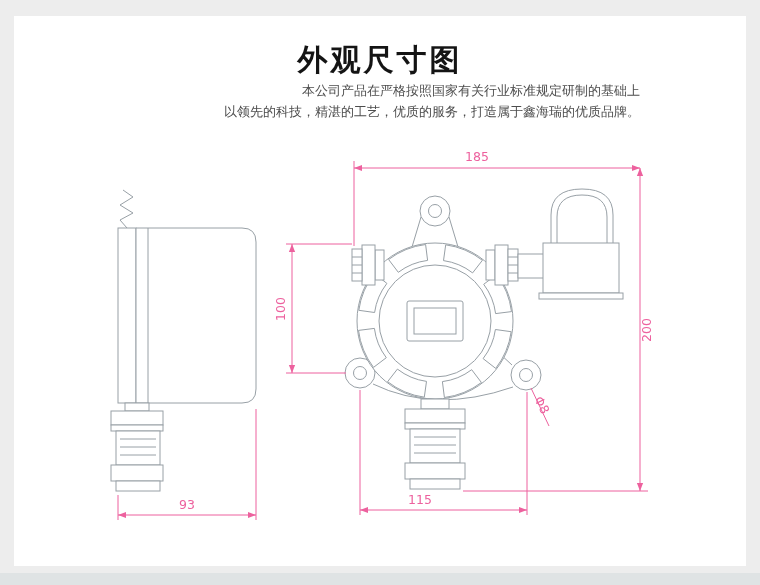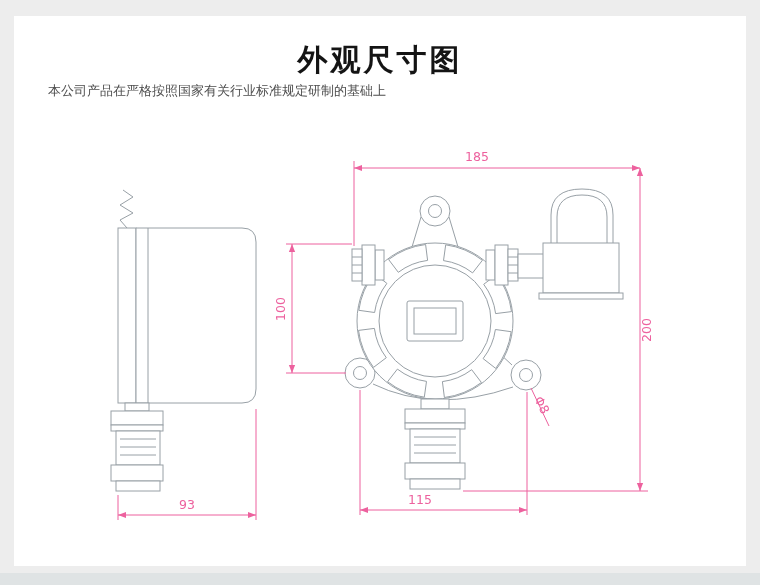--- a/index.html
+++ b/index.html
@@ -14,22 +14,22 @@
   }
   .bottom-strip{
     position:absolute;left:0;bottom:0;width:760px;height:12px;
     background:#dfe3e4;
   }
   .title{
     position:absolute;top:40px;left:0;width:760px;text-align:center;
     font-size:30px;font-weight:800;color:#141414;letter-spacing:3px;
   }
   .subtitle{
-    position:absolute;top:80px;left:0;width:640px;text-align:left;
-    font-size:13px;color:#4d4d4d;line-height:21px;padding-left:48px;
+    position:absolute;top:80px;left:0;width:640px;text-align:right;
+    font-size:13px;color:#4d4d4d;line-height:21px;
   }
   .subtitle span{display:block;}
   svg{position:absolute;top:143px;left:0;}
   .g{stroke:#98a0a6;stroke-width:1;fill:none;}
   .gw{stroke:#98a0a6;stroke-width:1;fill:#ffffff;}
   .p{stroke:#ed619e;stroke-width:1;fill:none;}
   .dim-text{
     fill:#ed619e;font-size:12.5px;text-anchor:middle;
     font-family:"DejaVu Sans","Liberation Sans",sans-serif;
   }
@@ -37,20 +37,21 @@
 </head>
 <body>
 
 <div class="card"></div>
 <div class="bottom-strip"></div>
 
 <div class="title">外观尺寸图</div>
 
 <div class="subtitle">
   <span>本公司产品在严格按照国家有关行业标准规定研制的基础上</span>
+  <span>以领先的科技，精湛的工艺，优质的服务，打造属于鑫海瑞的优质品牌。</span>
 </div>
 
 <svg width="760" height="440" viewBox="0 0 760 440">
   <defs>
     <marker id="arr" viewBox="0 0 10 10" refX="9" refY="5" markerWidth="9" markerHeight="9" orient="auto-start-reverse">
       <path d="M0,1.5 L9,5 L0,8.5 Z" fill="#ed619e"></path>
     </marker>
   </defs>
 
   <g>

